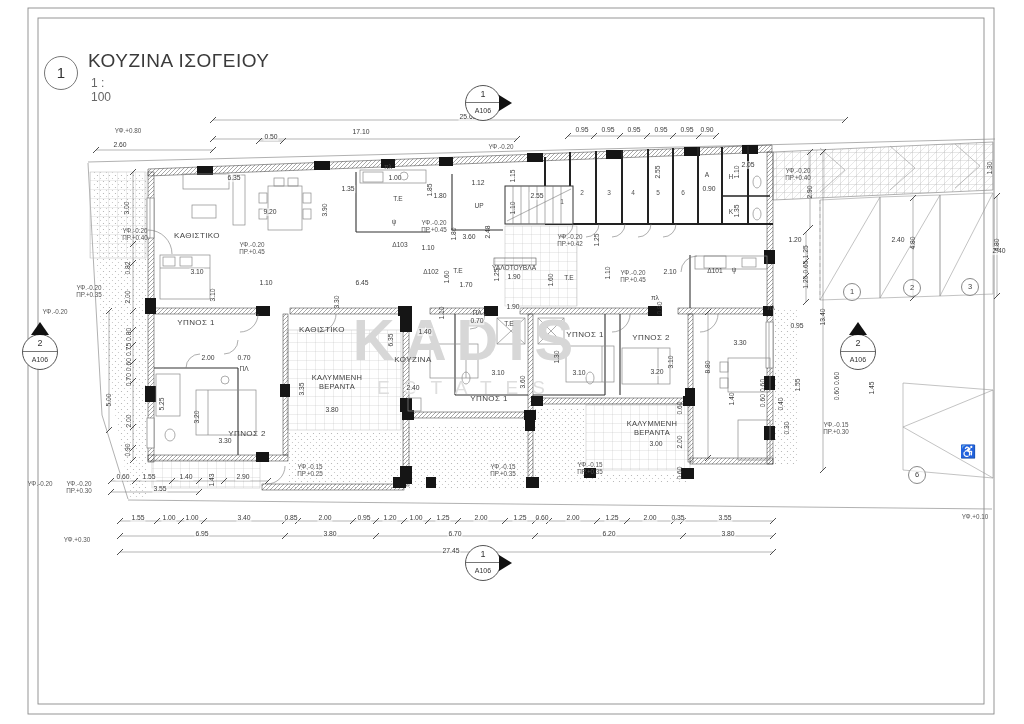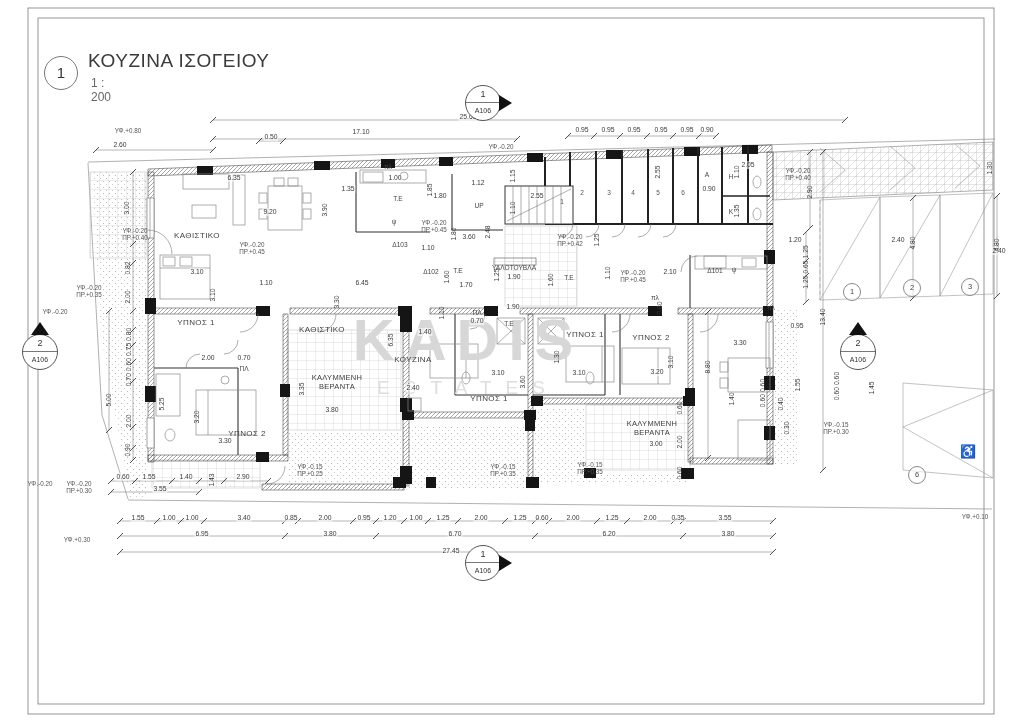--- a/index.html
+++ b/index.html
@@ -597,16 +597,16 @@
       <div class="smark" style="left: 858px; top: 352px;">
         <div class="smark-num">2</div>
         <div class="smark-lbl">A106</div>
         <div class="smark-tri up"></div>
       </div>
     </div>
 
   <div class="titleblock">
     <div class="tb-circle">1</div>
     <div class="tb-title">ΚΟΥΖΙΝΑ ΙΣΟΓΕΙΟΥ</div>
-    <div class="tb-scale">1 : 200</div>
+    <div class="tb-scale">1 : 100</div>
   </div>
 
 </div>
 
 </body></html>

